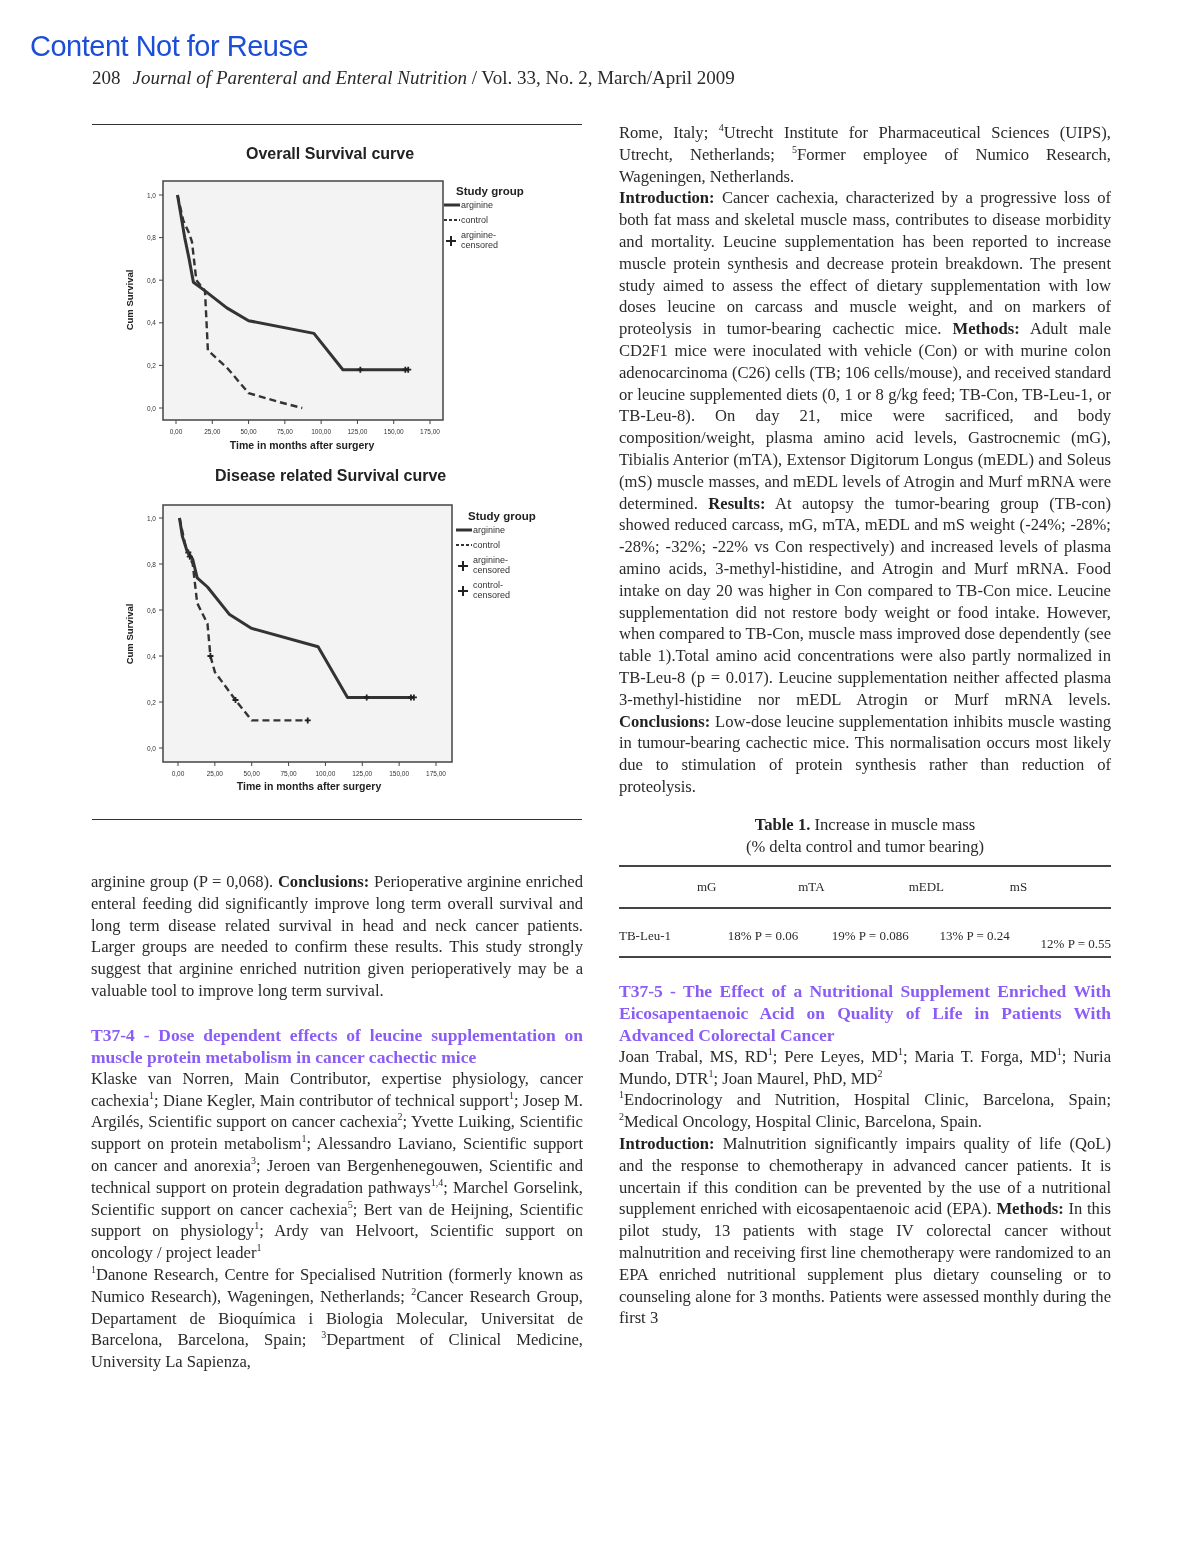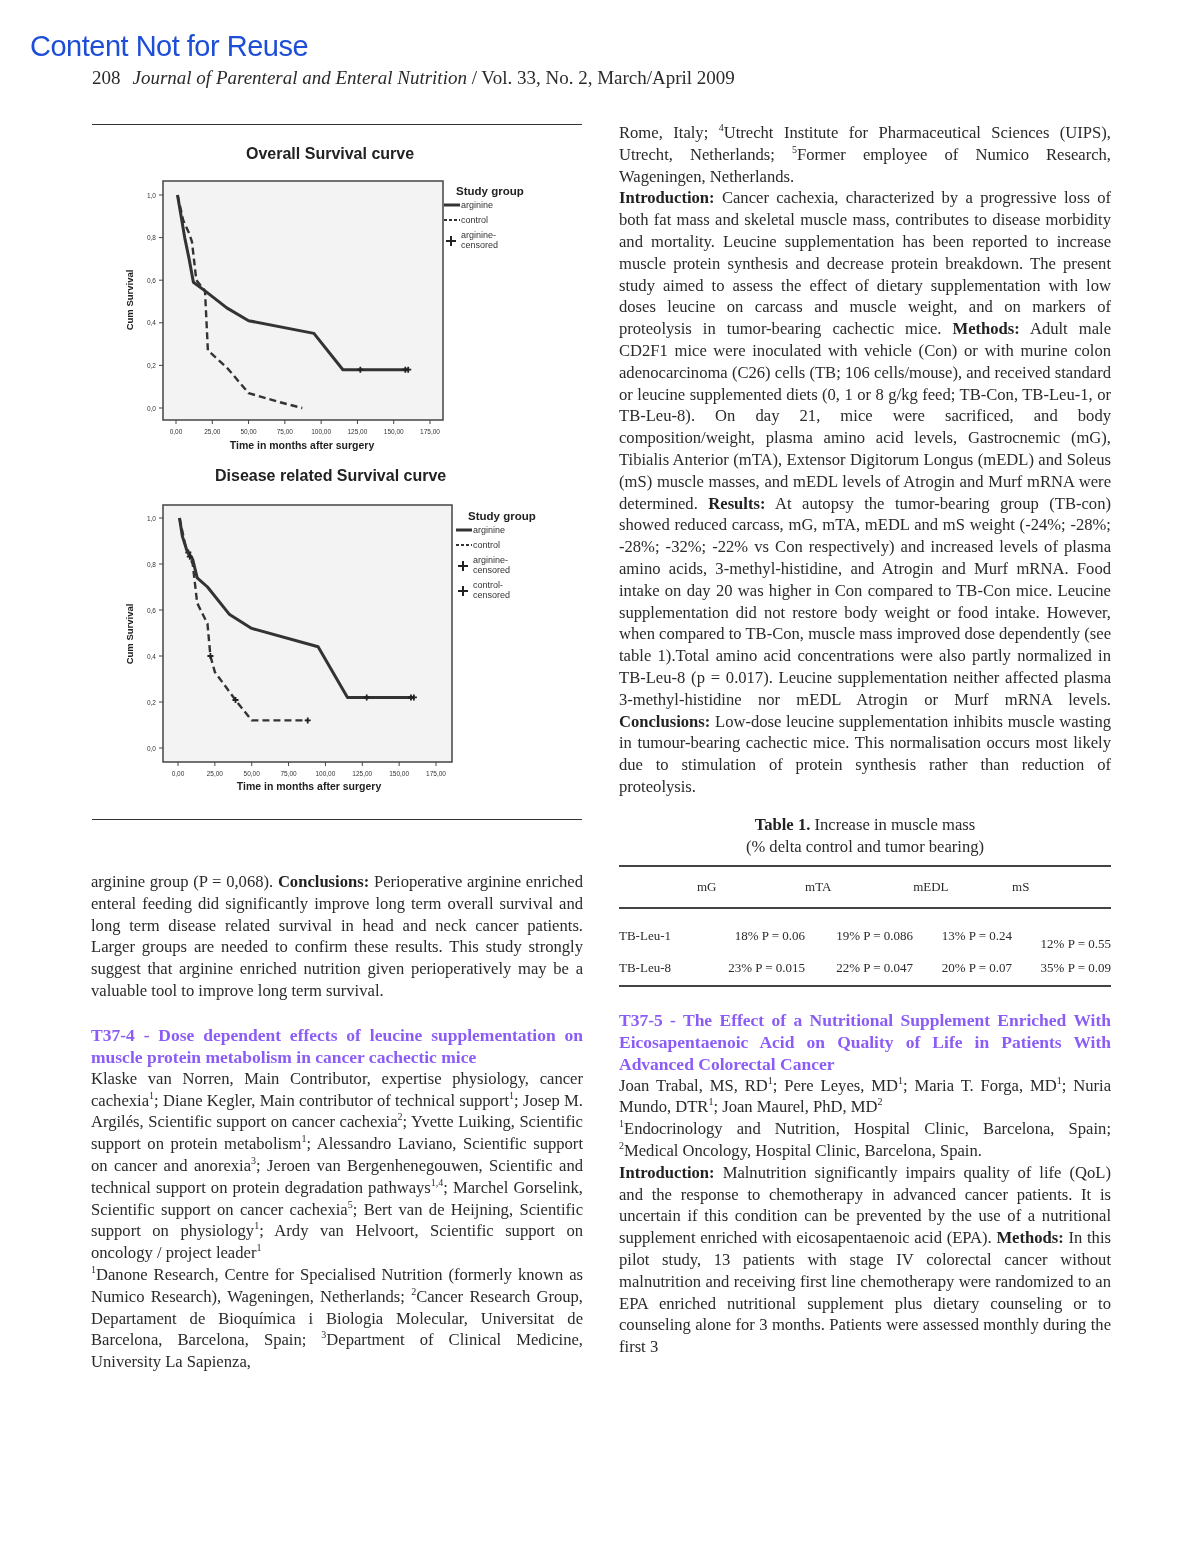--- a/index.html
+++ b/index.html
@@ -181,27 +181,20 @@
           </tr>
         </thead>
       <tbody id="t1body">
           <tr>
             <td class="rowlbl" style="padding-top: 8px;">TB-Leu-1</td>
             <td style="padding-top: 8px;">18% P = 0.06</td>
             <td style="padding-top: 8px;">19% P = 0.086</td>
             <td style="padding-top: 8px;">13% P = 0.24</td>
             <td style="padding-top: 24px;">12% P = 0.55</td>
           </tr>
-          <tr>
-            <td class="rowlbl" style="padding-bottom: 6px;">TB-Leu-8</td>
-            <td style="padding-bottom: 6px;">23% P = 0.015</td>
-            <td style="padding-bottom: 6px;">22% P = 0.047</td>
-            <td style="padding-bottom: 6px;">20% P = 0.07</td>
-            <td style="padding-bottom: 6px;">35% P = 0.09</td>
-          </tr>
         </tbody>
     </table>
   </div>
 
   <p class="hl" style="margin-top:22px;">T37-5 - The Effect of a Nutritional Supplement Enriched With Eicosapentaenoic Acid on Quality of Life in Patients With Advanced Colorectal Cancer</p>
   <p id="authors2"><span>Joan Trabal, MS, RD</span><sup>1</sup>; <span>Pere Leyes, MD</span><sup>1</sup>; <span>Maria T. Forga, MD</span><sup>1</sup>; <span>Nuria Mundo, DTR</span><sup>1</sup>; <span>Joan Maurel, PhD, MD</span><sup>2</sup></p>
   <p id="affil2"><sup>1</sup><span>Endocrinology and Nutrition, Hospital Clinic, Barcelona, Spain; </span><sup>2</sup><span>Medical Oncology, Hospital Clinic, Barcelona, Spain.</span></p>
   <p id="body2"><b>Introduction:</b><span> Malnutrition significantly impairs quality of life (QoL) and the response to chemotherapy in advanced cancer patients. It is uncertain if this condition can be prevented by the use of a nutritional supplement enriched with eicosapentaenoic acid (EPA). </span><b>Methods:</b><span> In this pilot study, 13 patients with stage IV colorectal cancer without malnutrition and receiving first line chemotherapy were randomized to an EPA enriched nutritional supplement plus dietary counseling or to counseling alone for 3 months. Patients were assessed monthly during the first 3</span></p>
 </div>
 

